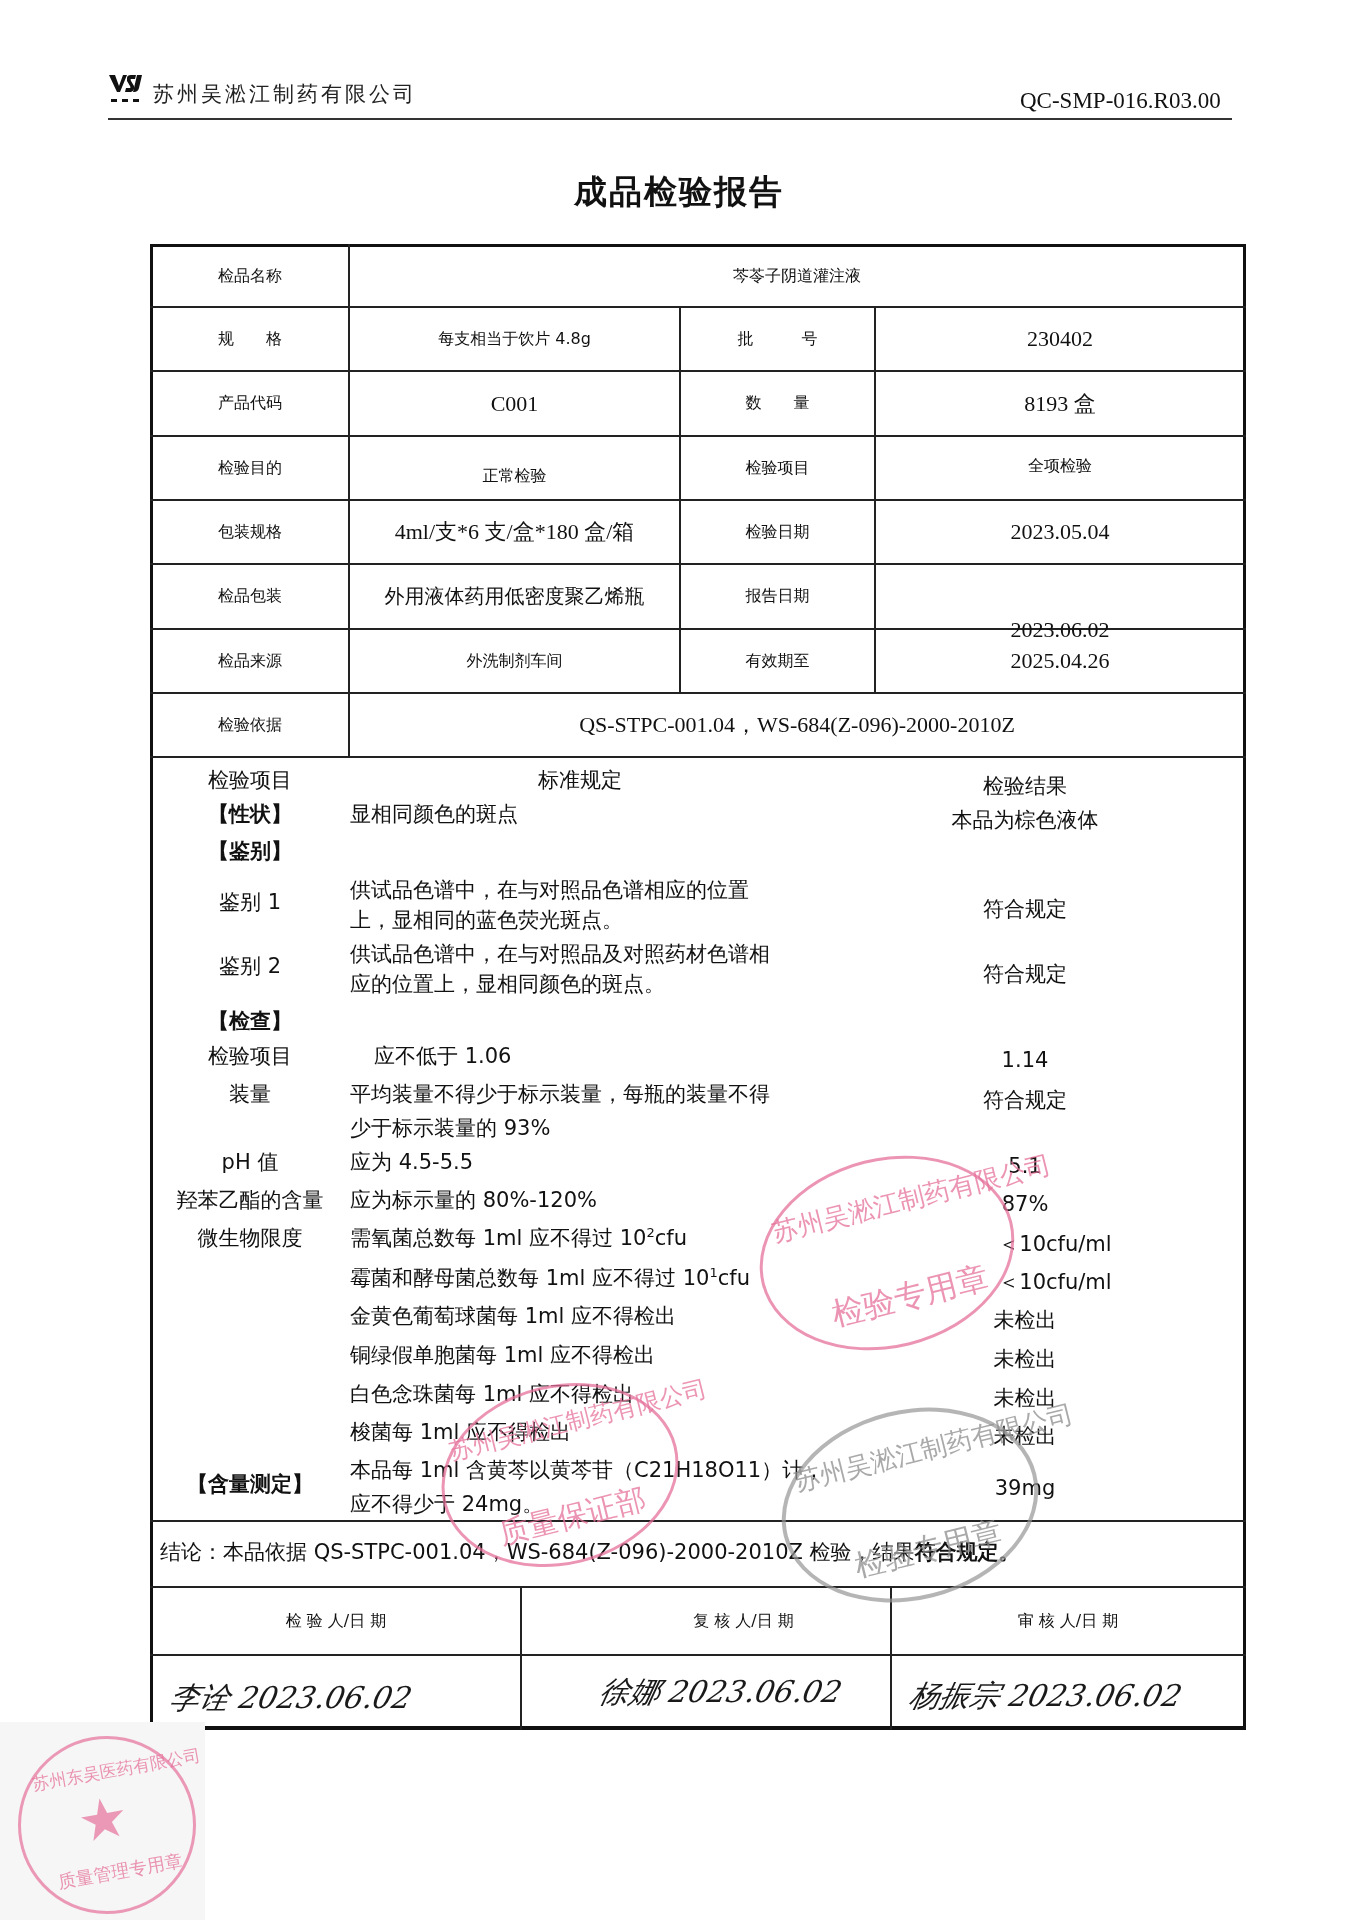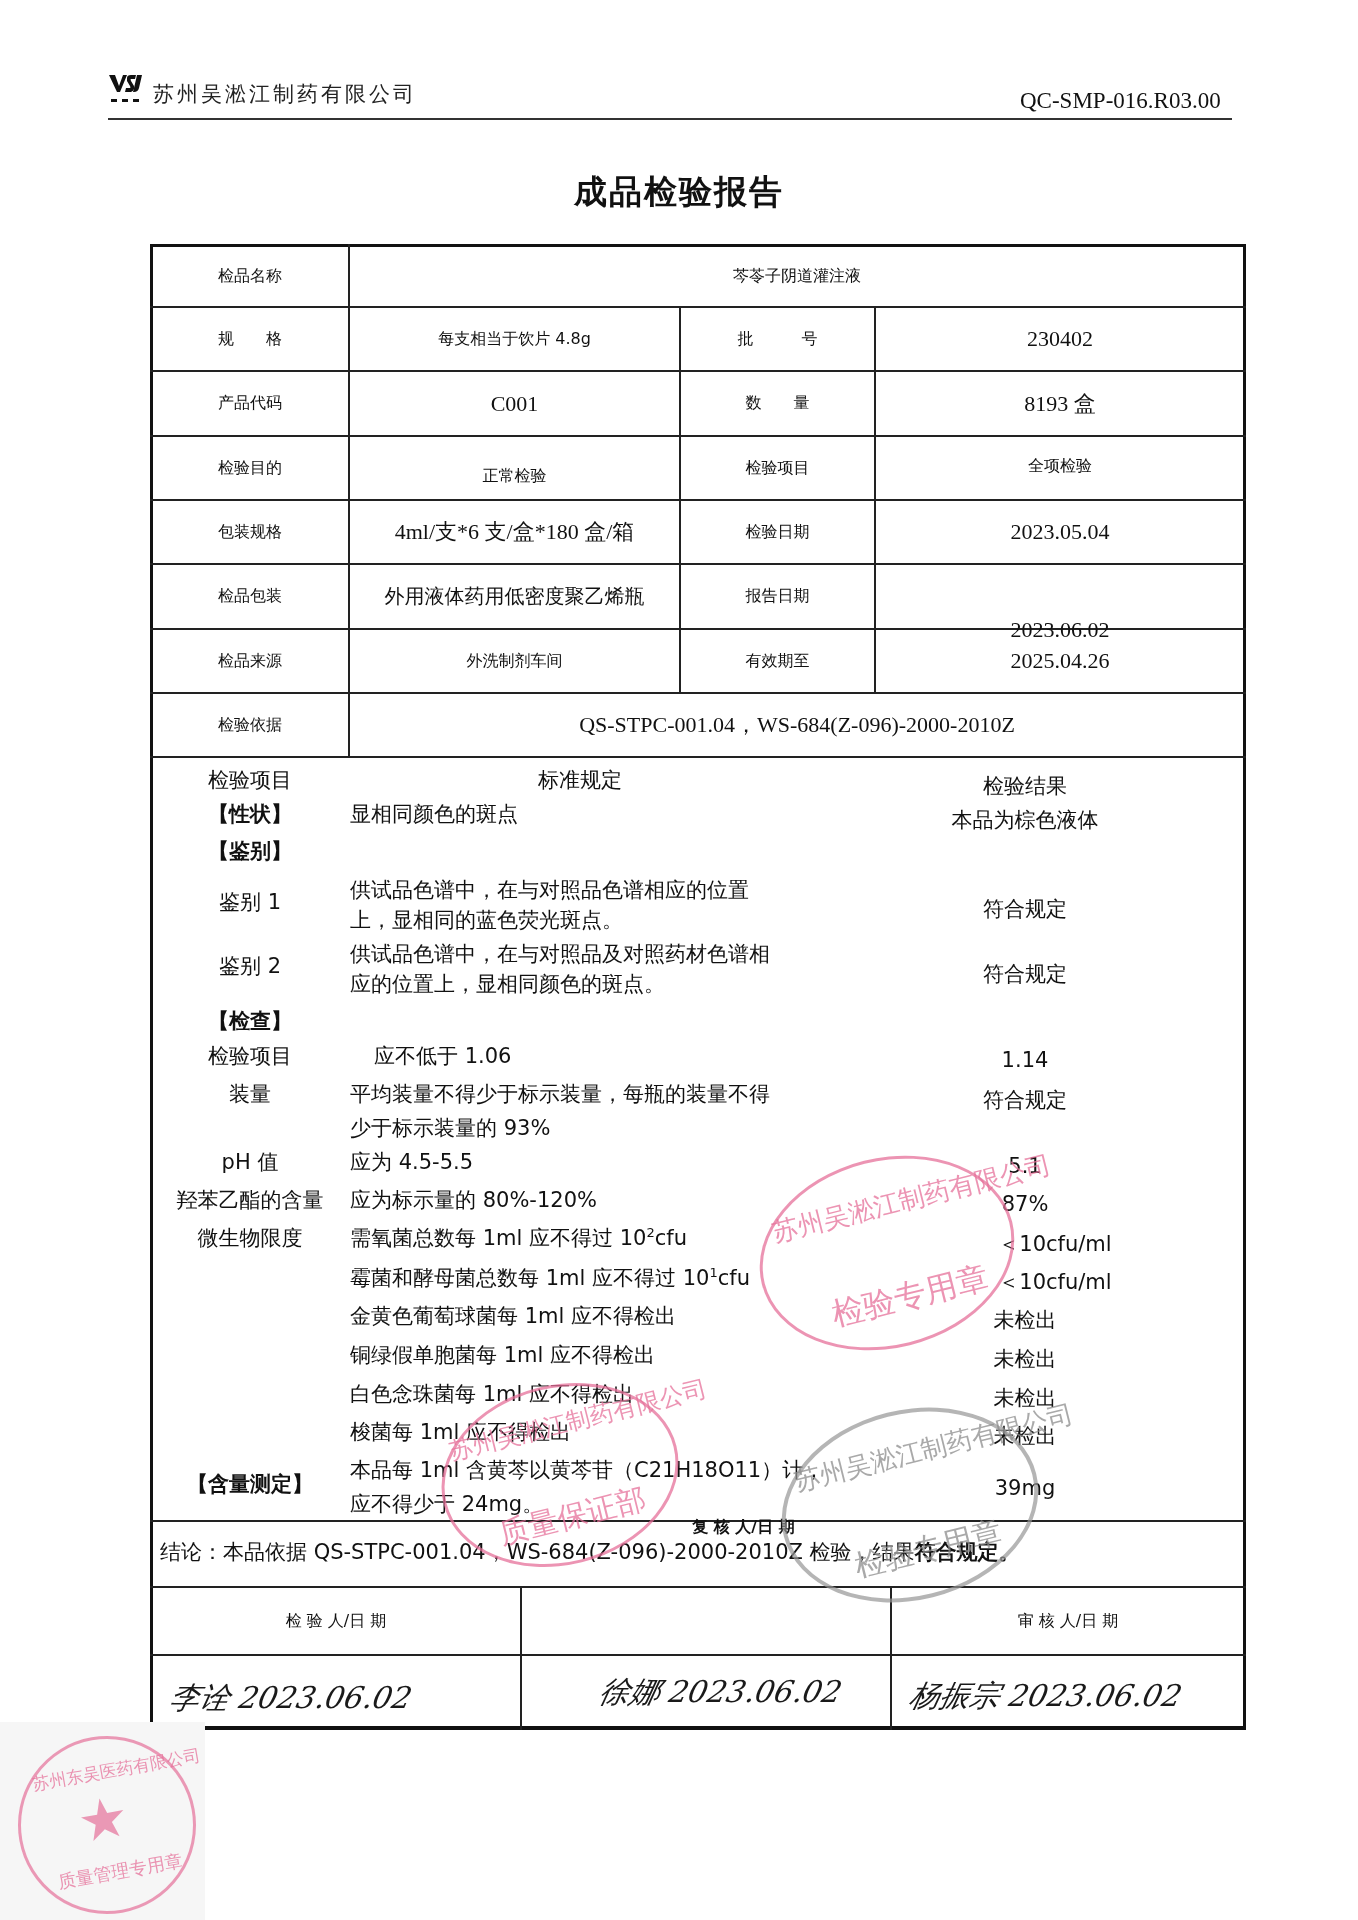--- a/index.html
+++ b/index.html
@@ -162,21 +162,21 @@
 <div class="txt" style="left:160px;top:1538px;">
   <span>结论：本品依据 QS-STPC-001.04，WS-684(Z-096)-2000-2010Z 检验，结果</span><span style="font-weight:bold;">符合规定。</span>
 </div>
 <div class="hline" style="left:150px;top:1586px;width:1096px;"></div>
 
 <div class="vline" style="left:520px;top:1586px;height:144px;"></div>
 <div class="vline" style="left:890px;top:1586px;height:144px;"></div>
 <div class="hline" style="left:150px;top:1654px;width:1096px;"></div>
 
 <div class="cell" style="left:152px;top:1588px;width:368px;height:66px;">检 验 人/日 期</div>
-<div class="cell" style="left:522px;top:1494px;width:443px;height:66px;font-weight:bold;">复 核 人/日 期</div>
+<div class="cell" style="left:522px;top:1588px;width:443px;height:66px;">复 核 人/日 期</div>
 <div class="cell" style="left:892px;top:1588px;width:352px;height:66px;">审 核 人/日 期</div>
 
 <div class="sig" style="left:170px;top:1678px;">李诠 2023.06.02</div>
 <div class="sig" style="left:600px;top:1672px;">徐娜 2023.06.02</div>
 <div class="sig" style="left:910px;top:1676px;">杨振宗 2023.06.02</div>
 
 <div class="stamp" style="left:758px;top:1158px;width:258px;height:190px;border:3px solid rgba(229,112,154,0.75);transform:rotate(-14deg);">
   <div class="stamp-text" style="left:20px;top:28px;font-size:26px;color:rgba(229,112,154,0.75);">苏州吴淞江制药有限公司</div>
   <div class="stamp-text" style="left:58px;top:118px;font-size:32px;color:rgba(229,112,154,0.75);">检验专用章</div>
 </div>

